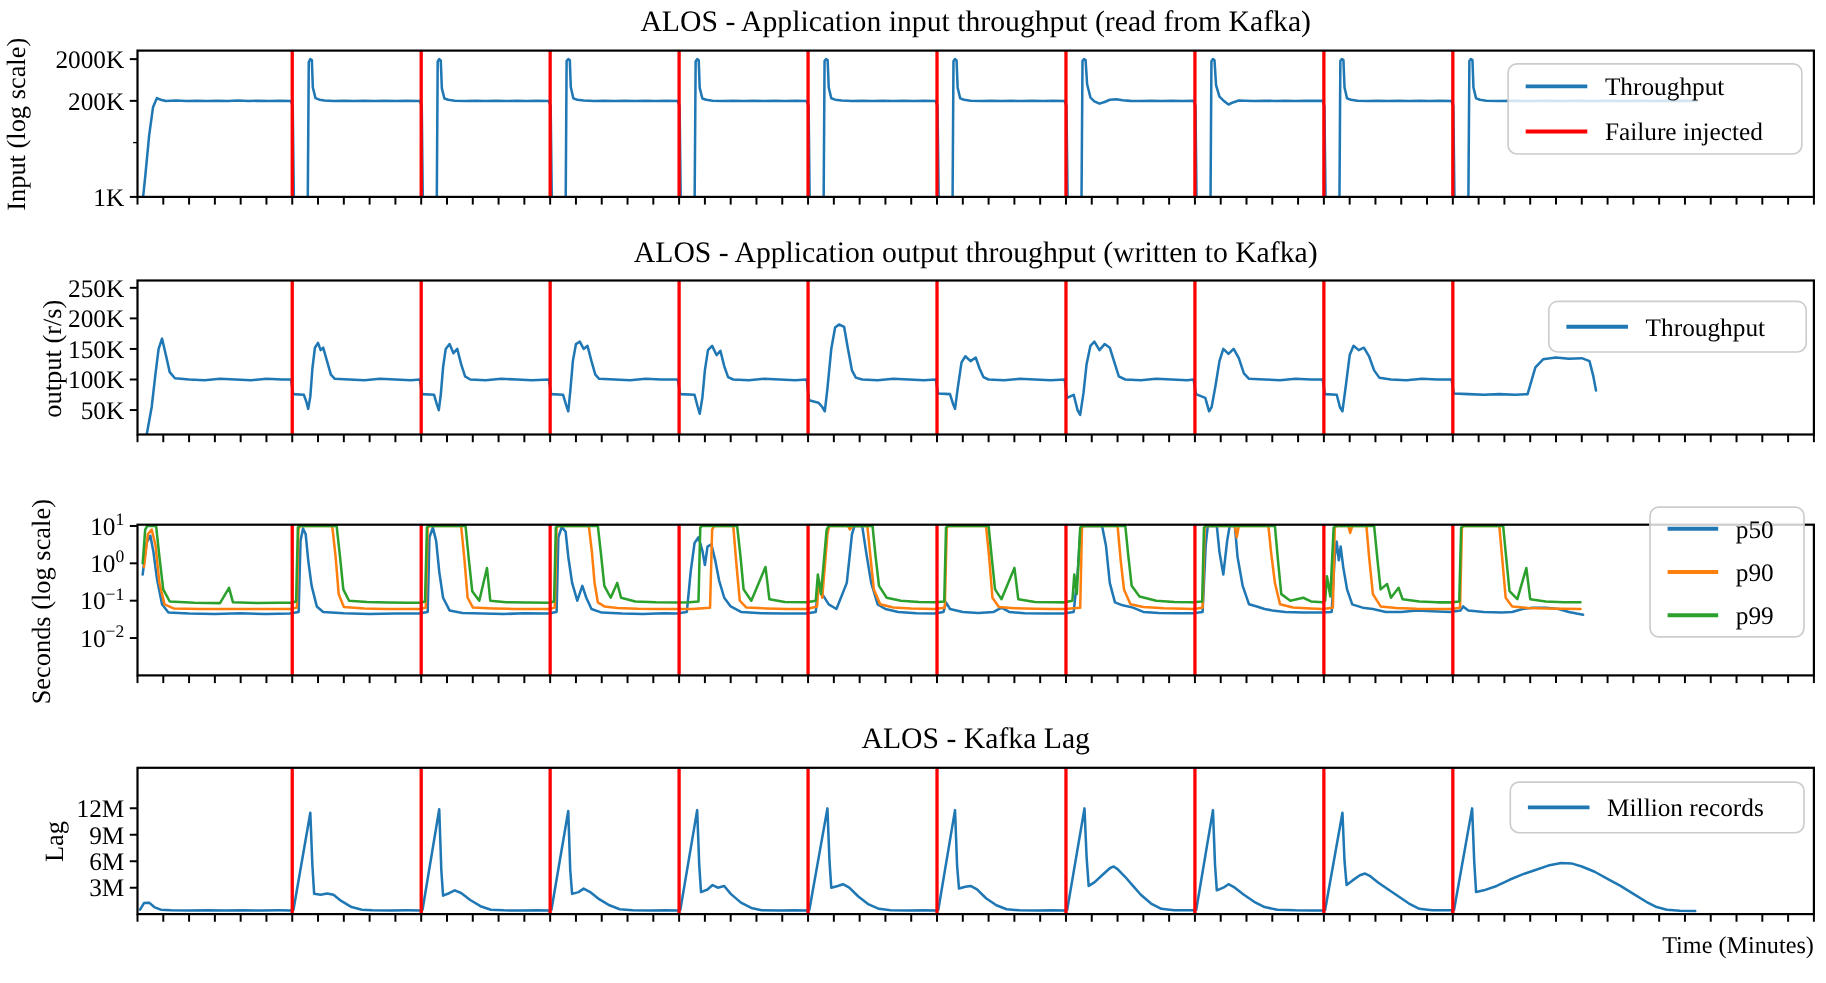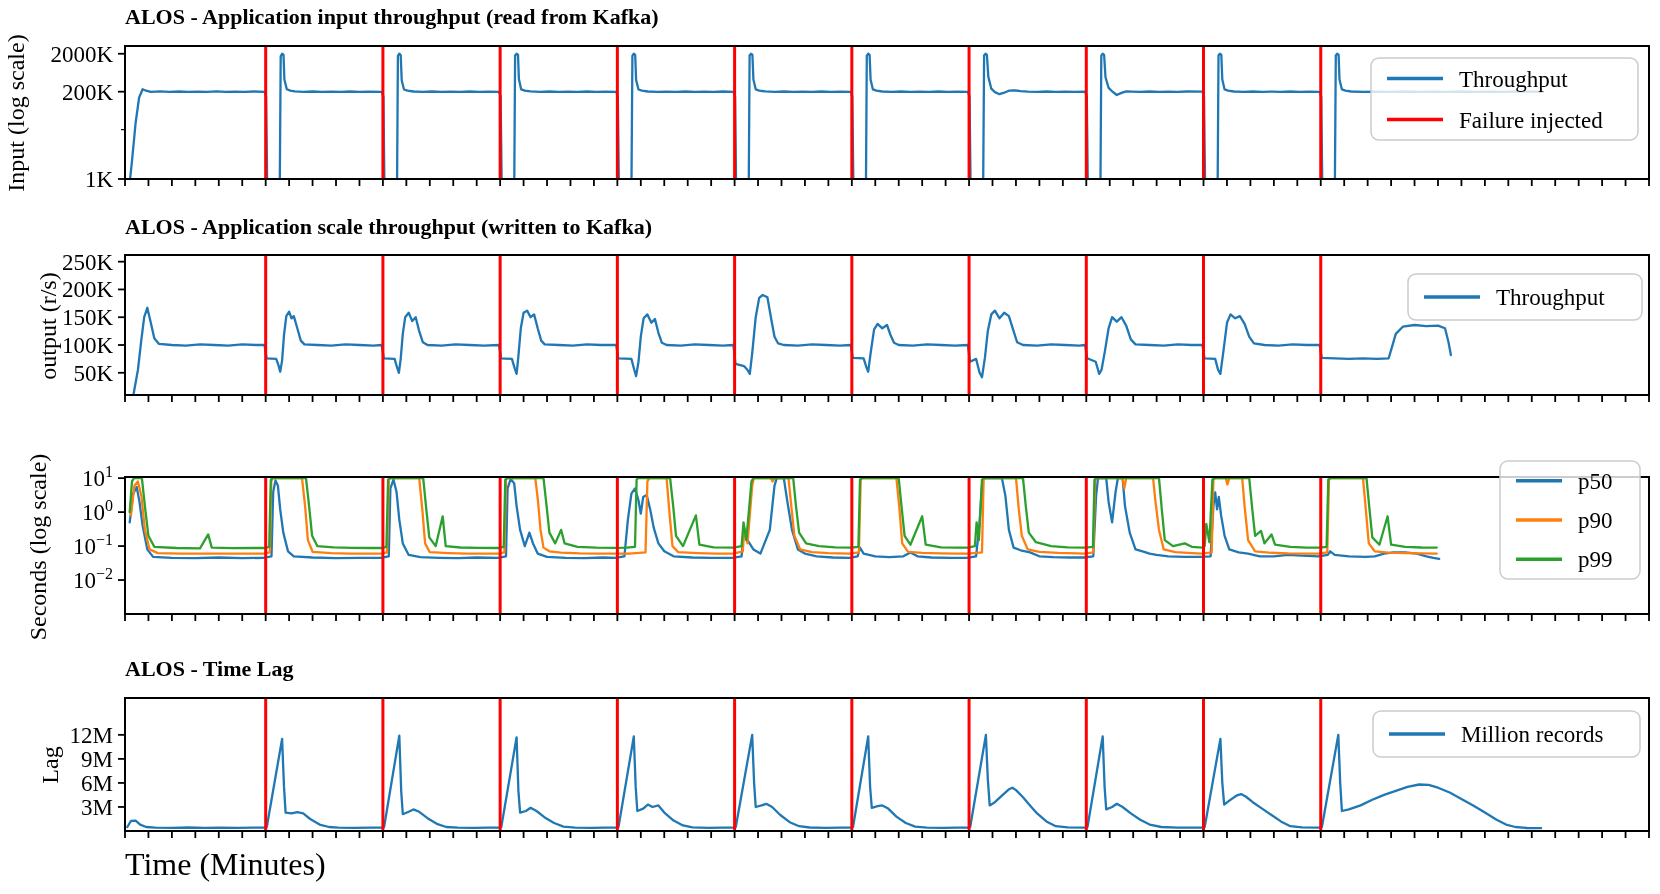--- a/index.html
+++ b/index.html
@@ -1,22 +1,22 @@
 <!DOCTYPE html>
 <html><head>
 <meta charset="utf-8">
 <style>
   html,body{margin:0;padding:0;background:#ffffff;}
   #figure{position:relative;width:1660px;height:894px;background:#ffffff;overflow:hidden;
           font-family:"Liberation Serif","DejaVu Serif",serif;color:#000;}
   svg text{font-family:"Liberation Serif","DejaVu Serif",serif;fill:#000;}
-  .panel-title{position:absolute;left:125px;width:1524px;text-align:left;font-size:22px;font-weight:bold;}
+  .panel-title{position:absolute;left:125px;width:1524px;text-align:center;font-size:27px;}
   .y-label{position:absolute;width:400px;height:34px;text-align:center;font-size:24px;
            transform:rotate(-90deg);transform-origin:50% 50%;line-height:34px;}
-  .x-label{position:absolute;left:125px;width:1524px;text-align:left;font-size:32px;}
+  .x-label{position:absolute;left:125px;width:1524px;text-align:right;font-size:22px;}
 </style>
 </head>
 <body>
 
 <div id="figure">
   <svg id="fig" width="1660" height="894" viewBox="0 0 1660 894">
       <g>
         <g clip-path="url(#clip0)">
           <polyline points="128.5,194.1 132.0,160.9 135.6,123.0 139.1,97.6 142.6,89.2 146.1,90.7 150.8,91.8 160.2,91.4 169.5,91.9 178.9,91.5 188.3,91.9 197.7,91.6 207.1,91.9 216.4,91.4 225.8,91.8 235.2,91.6 244.6,91.9 254.0,91.5 264.5,91.8 266.1,96.4 267.3,194.1 279.7,194.1 280.7,56.4 282.1,53.7 283.5,54.6 284.4,79.5 286.8,89.2 290.3,90.6 295.0,91.4 303.2,91.9 312.6,91.5 321.9,91.9 331.3,91.6 340.7,91.8 350.1,91.5 359.5,91.9 368.8,91.6 381.7,91.8 383.4,96.4 384.5,194.1 397.0,194.1 397.9,55.9 399.3,53.7 400.7,55.0 401.7,80.3 404.0,89.5 407.5,90.7 413.4,91.5 422.8,91.9 432.1,91.5 441.5,91.8 450.9,91.6 460.3,91.9 469.7,91.5 479.0,91.8 488.4,91.6 499.0,91.8 500.6,96.4 501.8,194.1 514.2,194.1 515.1,55.5 516.6,53.7 518.0,54.6 518.9,79.1 521.2,89.4 524.8,90.7 530.6,91.4 540.0,91.9 549.4,91.5 558.8,91.9 568.1,91.6 577.5,91.8 586.9,91.5 596.3,91.9 605.6,91.6 616.2,91.8 617.8,96.4 619.0,194.1 631.4,194.1 632.4,55.9 633.8,53.7 635.2,54.8 636.1,79.9 638.5,89.5 642.0,90.7 647.8,91.5 657.2,91.9 666.6,91.6 676.0,91.8 685.4,91.5 694.7,91.9 704.1,91.6 713.5,91.8 722.9,91.5 733.4,91.8 735.1,96.4 736.2,194.1 748.7,194.1 749.6,55.5 751.0,53.7 752.4,54.6 753.4,79.5 755.7,89.3 759.2,90.6 765.1,91.4 774.5,91.9 783.8,91.5 793.2,91.9 802.6,91.6 812.0,91.8 821.4,91.5 830.7,91.9 840.1,91.6 850.7,91.8 852.3,96.4 853.5,194.1 865.9,194.1 866.8,55.7 868.2,53.7 869.6,54.9 870.6,79.7 872.9,89.4 876.4,90.7 882.3,91.5 891.7,91.9 901.1,91.5 910.4,91.8 919.8,91.6 929.2,91.9 938.6,91.5 948.0,91.8 957.3,91.6 967.9,91.8 969.5,96.4 970.7,194.1 983.1,194.1 984.1,55.5 985.5,53.7 986.9,54.6 988.3,76.6 991.3,88.7 994.9,92.1 999.5,94.2 1004.2,92.7 1008.9,90.7 1014.8,90.3 1020.6,91.1 1027.7,91.7 1037.1,91.9 1046.4,91.5 1055.8,91.8 1065.2,91.6 1074.6,91.9 1085.1,91.7 1086.8,96.4 1087.9,194.1 1100.4,194.1 1101.3,55.7 1102.7,53.7 1104.1,54.8 1105.5,77.3 1108.6,87.9 1112.1,91.3 1116.8,95.0 1121.5,92.9 1126.2,91.4 1132.0,91.6 1140.2,91.9 1149.6,91.5 1159.0,91.8 1168.4,91.6 1177.7,91.9 1187.1,91.5 1202.4,91.7 1204.0,96.4 1205.2,194.1 1217.6,194.1 1218.5,55.5 1219.9,53.7 1221.3,54.6 1222.3,79.5 1224.6,89.4 1228.1,90.7 1234.0,91.5 1243.4,91.9 1252.8,91.5 1262.1,91.8 1271.5,91.6 1280.9,91.9 1290.3,91.5 1299.7,91.8 1309.0,91.6 1319.6,91.8 1321.2,96.4 1322.4,194.1 1334.8,194.1 1335.8,55.5 1337.2,53.7 1338.6,54.6 1339.5,79.5 1341.9,89.4 1345.4,90.7 1351.2,91.5 1363.0,91.8 1377.0,91.6 1391.1,91.9 1405.2,91.5 1419.2,91.8 1433.3,91.6 1447.4,91.9 1461.4,91.5 1475.5,91.8 1489.6,91.6 1503.6,91.9 1517.7,91.5 1531.8,91.7 1542.3,91.8" fill="none" stroke="#1f77b4" stroke-width="2.3" stroke-linejoin="round" stroke-linecap="round"></polyline>
         </g>
@@ -413,22 +413,22 @@
           <line x1="1389" x2="1445" y1="734" y2="734" stroke="#1f77b4" stroke-width="3.5"></line>
           <text x="1461" y="742" font-size="23">Million records</text>
         </g>
       </g>
       <clipPath id="clip3">
         <rect x="125" y="698" width="1524" height="133"></rect>
       </clipPath>
     </svg>
 
   <div class="panel-title" style="top:4px">ALOS - Application input throughput (read from Kafka)</div>
-  <div class="panel-title" style="top:214px">ALOS - Application scale throughput (written to Kafka)</div>
-  <div class="panel-title" style="top:656px">ALOS - Time Lag</div>
+  <div class="panel-title" style="top:214px">ALOS - Application output throughput (written to Kafka)</div>
+  <div class="panel-title" style="top:656px">ALOS - Kafka Lag</div>
 
   <div class="y-label" style="left:-184px;top:96px">Input (log scale)</div>
   <div class="y-label" style="left:-152px;top:309px">output (r/s)</div>
   <div class="y-label" style="left:-162px;top:530px">Seconds (log scale)</div>
   <div class="y-label" style="left:-150px;top:748px">Lag</div>
 
   <div class="x-label" style="top:846px">Time (Minutes)</div>
 </div>
 
 </body></html>

